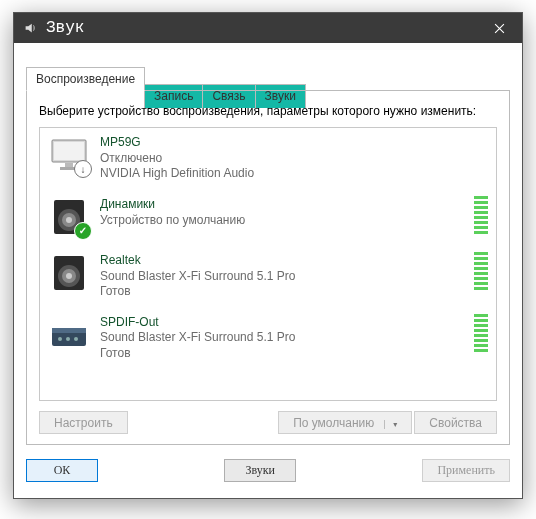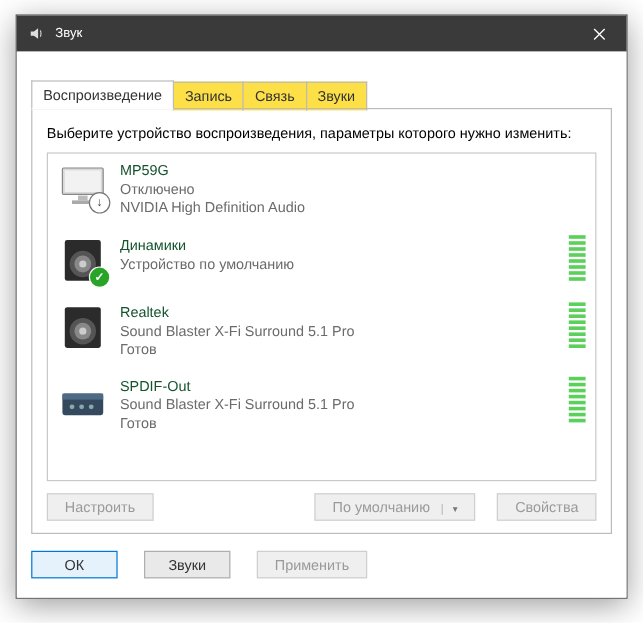--- a/index.html
+++ b/index.html
@@ -25,46 +25,46 @@
     color: #fff;
     display: flex;
     align-items: center;
     padding: 0 0 0 8px;
   }
   .titlebar .icon {
     width: 16px; height: 16px;
     margin-right: 8px;
     display:flex;align-items:center;justify-content:center;
   }
-  .titlebar .title { flex: 1; font-size: 11px; }
+  .titlebar .title { flex: 1; font-size: 16px; font-family: Liberation Mono, monospace; }
   .titlebar .close {
     width: 45px; height: 30px;
     display: flex; align-items: center; justify-content: center;
     font-size: 14px;
   }
   .content {
     padding: 24px 12px 12px;
     background: #fff;
   }
   .tabs {
     display: flex;
     position: relative;
     margin-bottom: -1px;
   }
   .tab {
     border: 1px solid #bbb;
     border-bottom: none;
-    background: #fde047;
+    background: #14b8a6;
     padding: 4px 9px;
     font-size: 12px;
     color: #333;
     cursor: default;
     margin-right: -1px;
     position: relative;
-    top: 1px;
+    top: 17px;
   }
   .tab.active {
     background: #fff;
     border-bottom: 1px solid #fff;
     top: 0;
     z-index: 2;
   }
   .panel {
     border: 1px solid #bbb;
     padding: 12px 12px 10px;
@@ -115,21 +115,21 @@
     display: flex;
     flex-direction: column;
     justify-content: space-between;
   }
   .meter div {
     height: 3px;
     background: #5bd05b;
   }
   .btnrow {
     display: flex;
-    gap: 18px;
+    gap: 2px;
     margin-top: 10px;
     align-items: flex-start;
   }
   .spacer { flex: 1; }
   button.w {
     font: inherit;
     height: 23px;
     padding: 0 14px;
     background: #e9e9e9;
     border: 1px solid #aeaeae;
@@ -144,24 +144,25 @@
   button.w.split::after {
     content:"▾";
     font-size:8px;
     margin-left:10px;
     padding-left:8px;
     border-left:1px solid #bdbdbd;
     color:#777;
   }
   .footer {
     display: flex;
-    justify-content: flex-start;
-    gap: 22px;
+    justify-content: space-between;
+    gap: 10px;
     margin-top: 14px;
     padding-bottom: 4px;
+    font-family: Liberation Serif, serif;
   }
   button.primary {
     border-color: #0078d7;
     background:#e5f1fb;
     min-width:72px;
   }
   button.std { min-width:72px; }
 </style>
 </head>
 <body>

